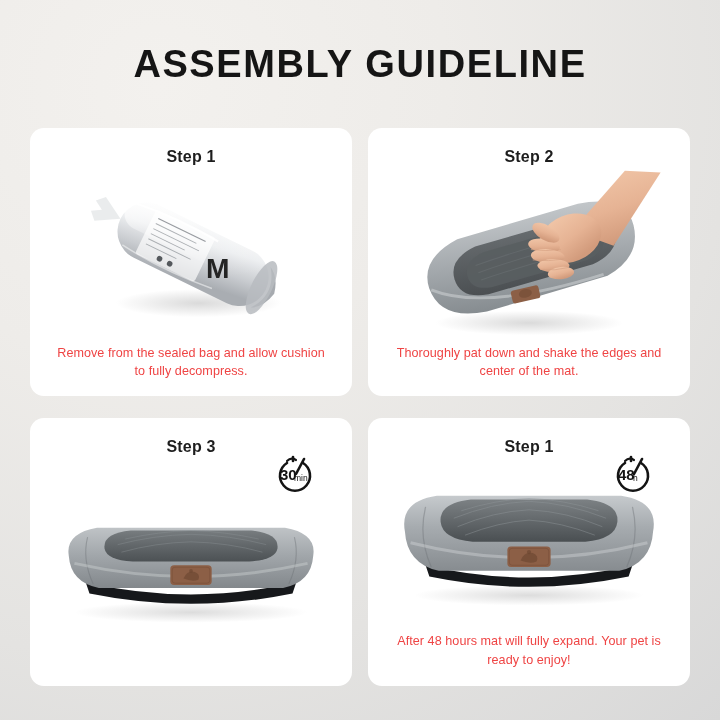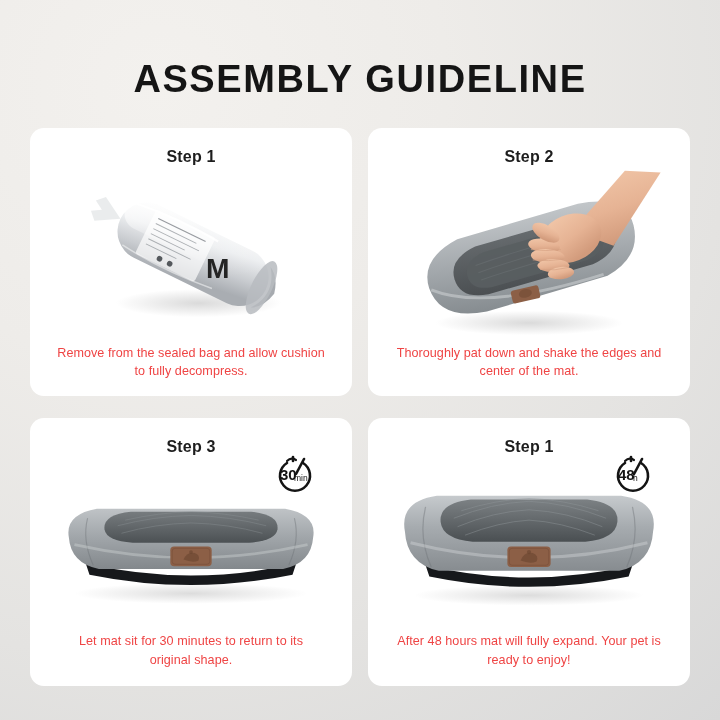--- a/index.html
+++ b/index.html
@@ -16,21 +16,21 @@
     position:relative;
   }
 
   
   #page-title {
     text-align:center;
     font-size:38px;
     letter-spacing:1.6px;
     font-weight:700;
     color:#151515;
-    padding-top:59px;
+    padding-top:44px;
     line-height:1.1;
     user-select:none;
   }
 
   
   #steps-grid {
     position:absolute;
     left:30px; top:128px;
     width:660px; height:558px;
     display:grid;
@@ -320,21 +320,20 @@
 
         <g>
           <rect x="128" y="78" width="44" height="21" rx="4" fill="#8c5f46"></rect>
           <rect x="130" y="80" width="40" height="17" rx="3" fill="none" stroke="#6f4833" stroke-width="0.8" opacity="0.6"></rect>
           <path d="M142 92 Q146 83 154 85 Q160 87 158 93 Q152 96 142 92 Z" fill="#6b4631" opacity="0.65"></path>
           <circle cx="150" cy="84" r="2" fill="#6b4631" opacity="0.65"></circle>
         </g>
       </svg>
     </div>
 
-    <div class="step-caption">Let mat sit for 30 minutes to return to its original shape.</div>
   </div>
 
   <div class="step-card">
     <div class="step-heading">Step 1</div>
 
     <div class="timer-badge">
       <svg viewBox="0 0 52 44">
         <path d="M36 9 A15 15 0 1 1 20 9" stroke="#141414" stroke-width="2.6" fill="none" stroke-linecap="round"></path>
         <path d="M26 3 L26 7" stroke="#141414" stroke-width="2.6" stroke-linecap="round"></path>
         <path d="M29 20 L37 5" stroke="#141414" stroke-width="2.6" stroke-linecap="round"></path>

